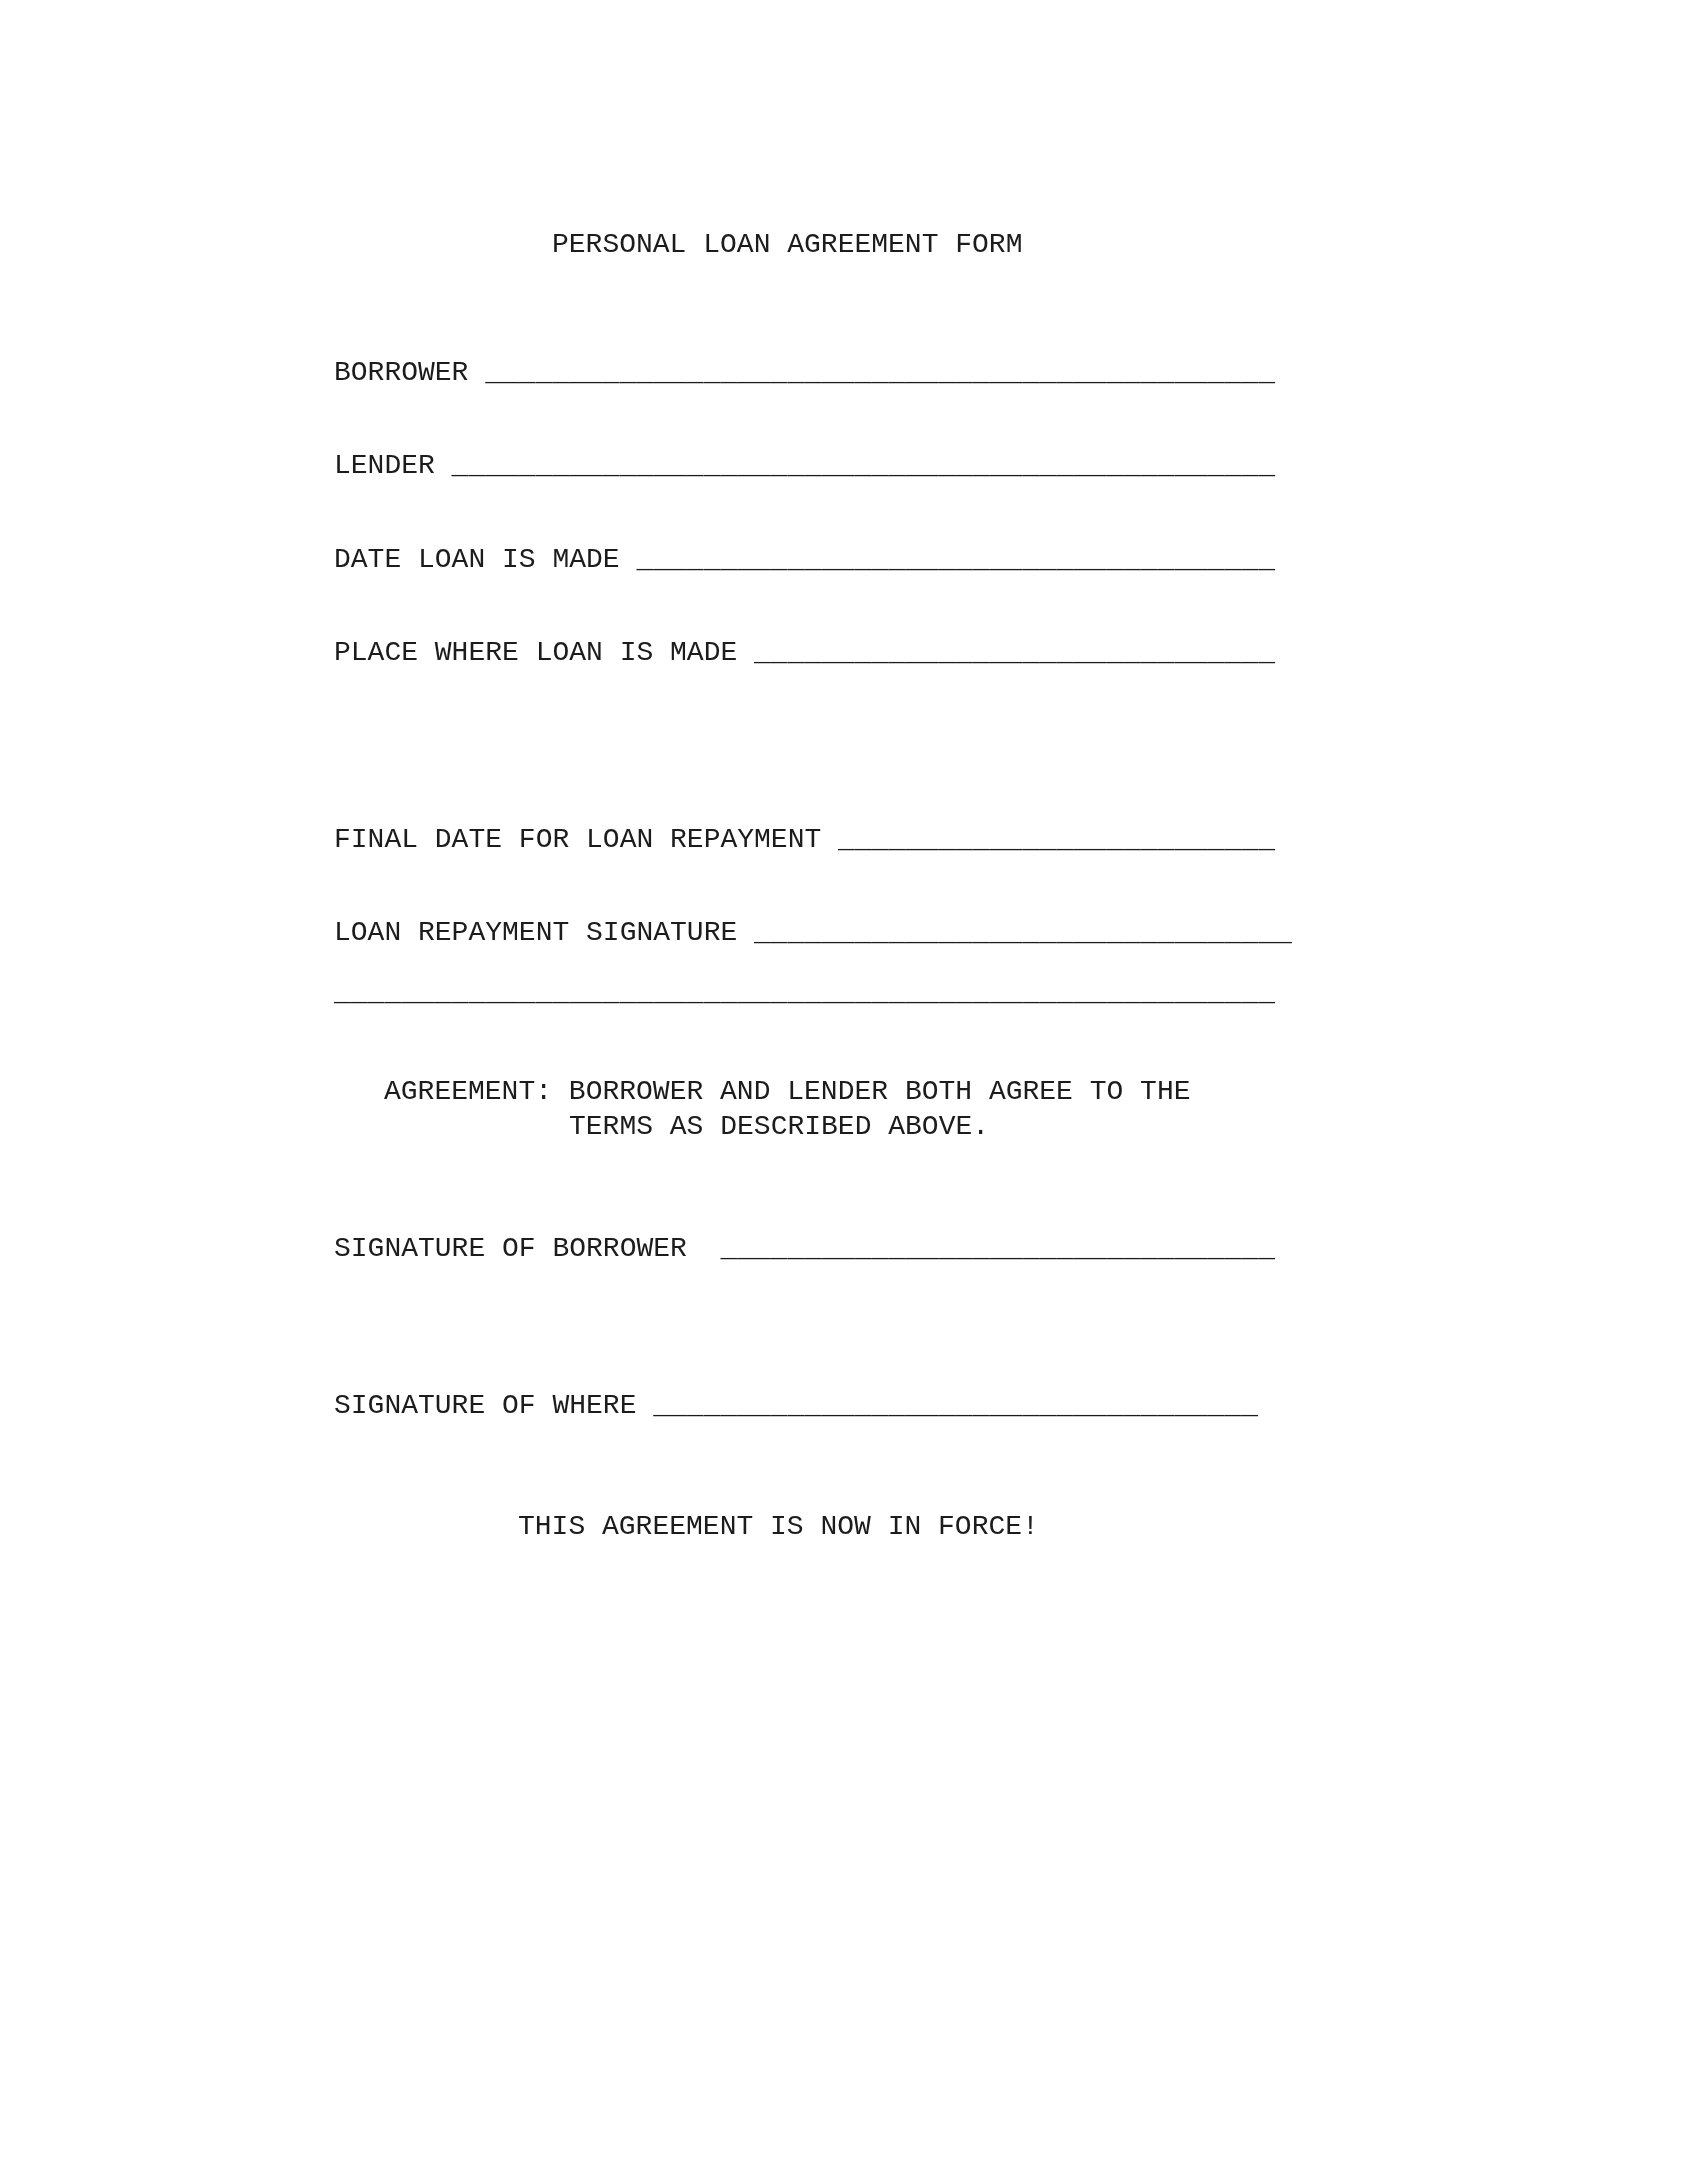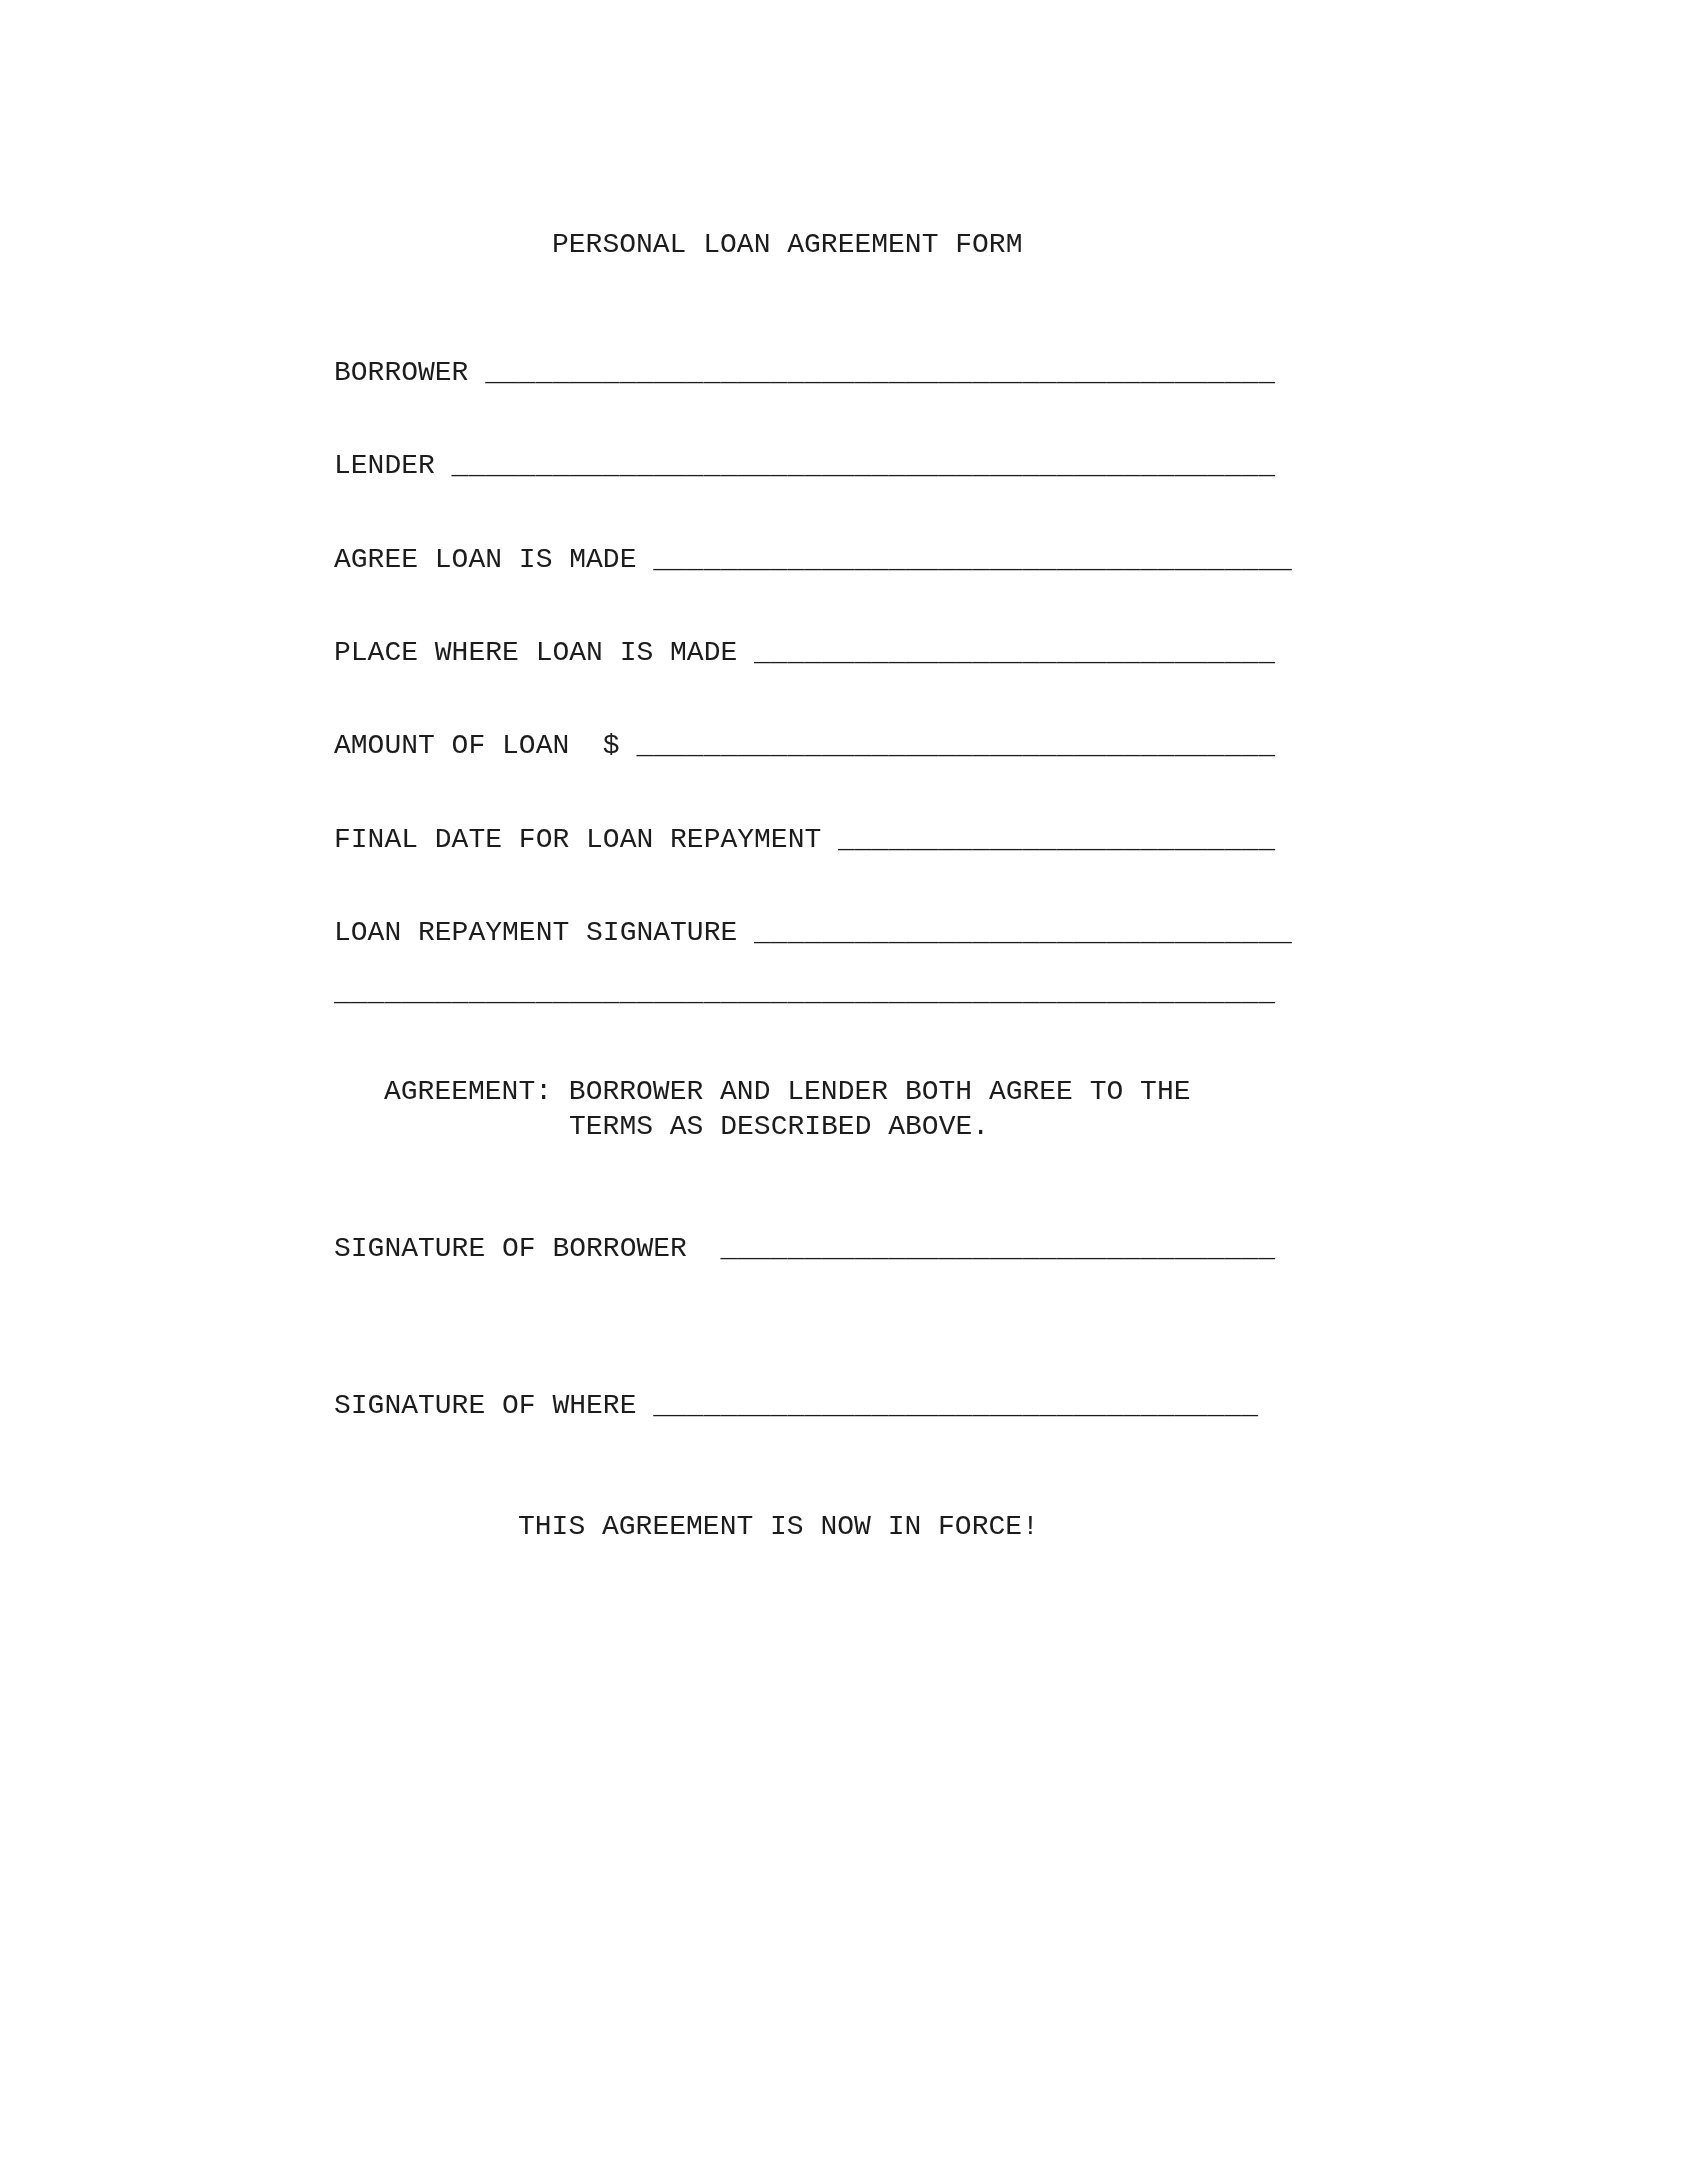--- a/index.html
+++ b/index.html
@@ -44,25 +44,24 @@
 <body>
 
 <div class="page">
 
   <div class="ln title">PERSONAL LOAN AGREEMENT FORM</div>
 
   <div class="ln f-lender">LENDER _________________________________________________</div>
 
   <div class="ln f-borrower">BORROWER _______________________________________________</div>
 
-  <div class="ln f-date">AGREE LOAN IS MADE ______________________________________</div>
+  <div class="ln f-date">DATE LOAN IS MADE ______________________________________</div>
 
   <div class="ln f-place">PLACE WHERE LOAN IS MADE _______________________________</div>
 
-  <div class="ln f-amount">AMOUNT OF LOAN  $ ______________________________________</div>
 
   <div class="ln f-final">FINAL DATE FOR LOAN REPAYMENT __________________________</div>
 
   <div class="ln f-schedule">LOAN REPAYMENT SIGNATURE ________________________________</div>
 
   <div class="ln f-schedule2">________________________________________________________</div>
 
   <div class="ln agr1">AGREEMENT: BORROWER AND LENDER BOTH AGREE TO THE</div>
 
   <div class="ln agr2">TERMS AS DESCRIBED ABOVE.</div>

